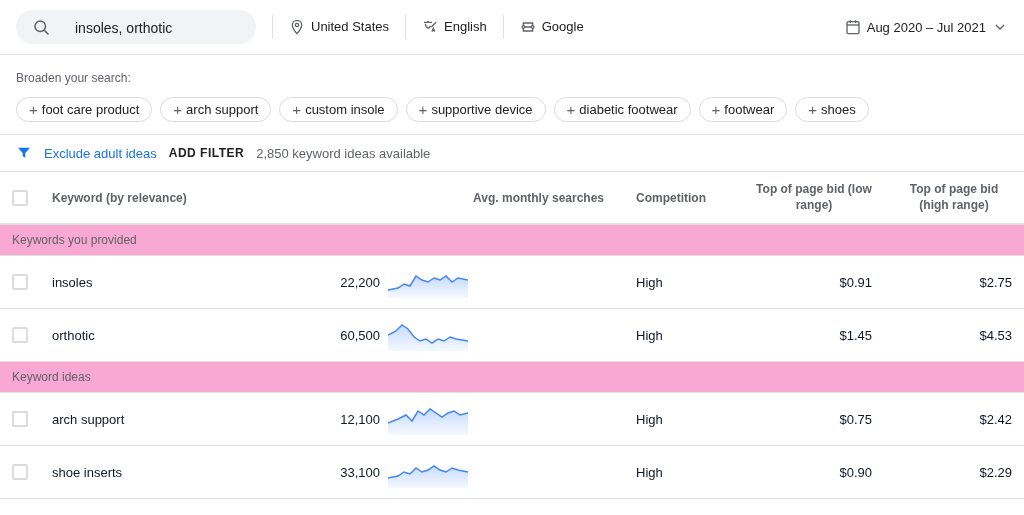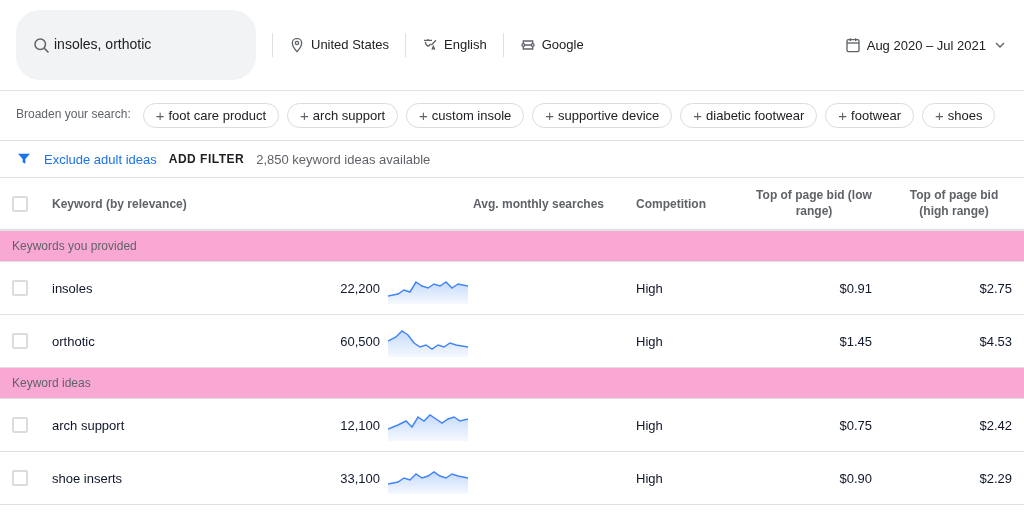--- a/index.html
+++ b/index.html
@@ -1,31 +1,31 @@
 <!DOCTYPE html>
 <html><head>
   <meta charset="utf-8">
   <style>
     * { box-sizing: border-box; margin: 0; padding: 0; }
     body { font-family: Arial, sans-serif; font-size: 13px; color: #202124; background: #fff; width: 1024px; overflow-x: hidden; }
 
     
     .header { display: flex; align-items: center; padding: 10px 16px; border-bottom: 1px solid #e0e0e0; gap: 16px; background: #fff; }
-    .search-box { display: flex; align-items: flex-start; background: #f1f3f4; border-radius: 24px; padding: 26px 16px; gap: 4px; min-width: 240px; }
+    .search-box { display: flex; align-items: flex-end; background: #f1f3f4; border-radius: 24px; padding: 8px 16px; gap: 25px; min-width: 240px; }
     .search-box svg { width: 18px; height: 18px; color: #5f6368; flex-shrink: 0; }
     .search-text { font-size: 14px; color: #202124; }
     .header-divider { width: 1px; height: 24px; background: #e0e0e0; }
     .header-option { display: flex; align-items: flex-start; gap: 6px; font-size: 13px; color: #202124; cursor: pointer; }
     .header-option svg { width: 16px; height: 16px; color: #5f6368; }
     .date-range { display: flex; align-items: center; gap: 6px; font-size: 13px; color: #202124; cursor: pointer; margin-left: auto; }
     .date-range svg { width: 16px; height: 16px; color: #5f6368; }
     .chevron-down { width: 16px; height: 16px; }
 
     
-    .broaden-row { display: flex; align-items: flex-start; padding: 12px 16px; border-bottom: 1px solid #e0e0e0; gap: 12px; }
+    .broaden-row { display: flex; align-items: flex-start; padding: 12px 16px; border-bottom: 1px solid #e0e0e0; gap: 12px; flex-direction: column; }
     .broaden-label { font-size: 12px; color: #5f6368; white-space: nowrap; padding-top: 4px; min-width: 80px; }
     .chips-container { display: flex; flex-wrap: wrap; gap: 8px; }
     .chip { display: flex; align-items: center; gap: 4px; border: 1px solid #dadce0; border-radius: 16px; padding: 4px 12px; font-size: 13px; color: #202124; cursor: pointer; background: #fff; }
     .chip-plus { font-size: 15px; color: #5f6368; line-height: 1; }
 
     
     .filter-row { display: flex; align-items: center; padding: 10px 16px; gap: 12px; border-bottom: 1px solid #e0e0e0; }
     .exclude-link { color: #1a73e8; font-size: 13px; cursor: pointer; text-decoration: none; }
     .add-filter-btn { font-size: 12px; font-weight: 700; color: #202124; letter-spacing: 0.5px; cursor: pointer; text-transform: uppercase; }
     .keyword-count { font-size: 13px; color: #5f6368; }

